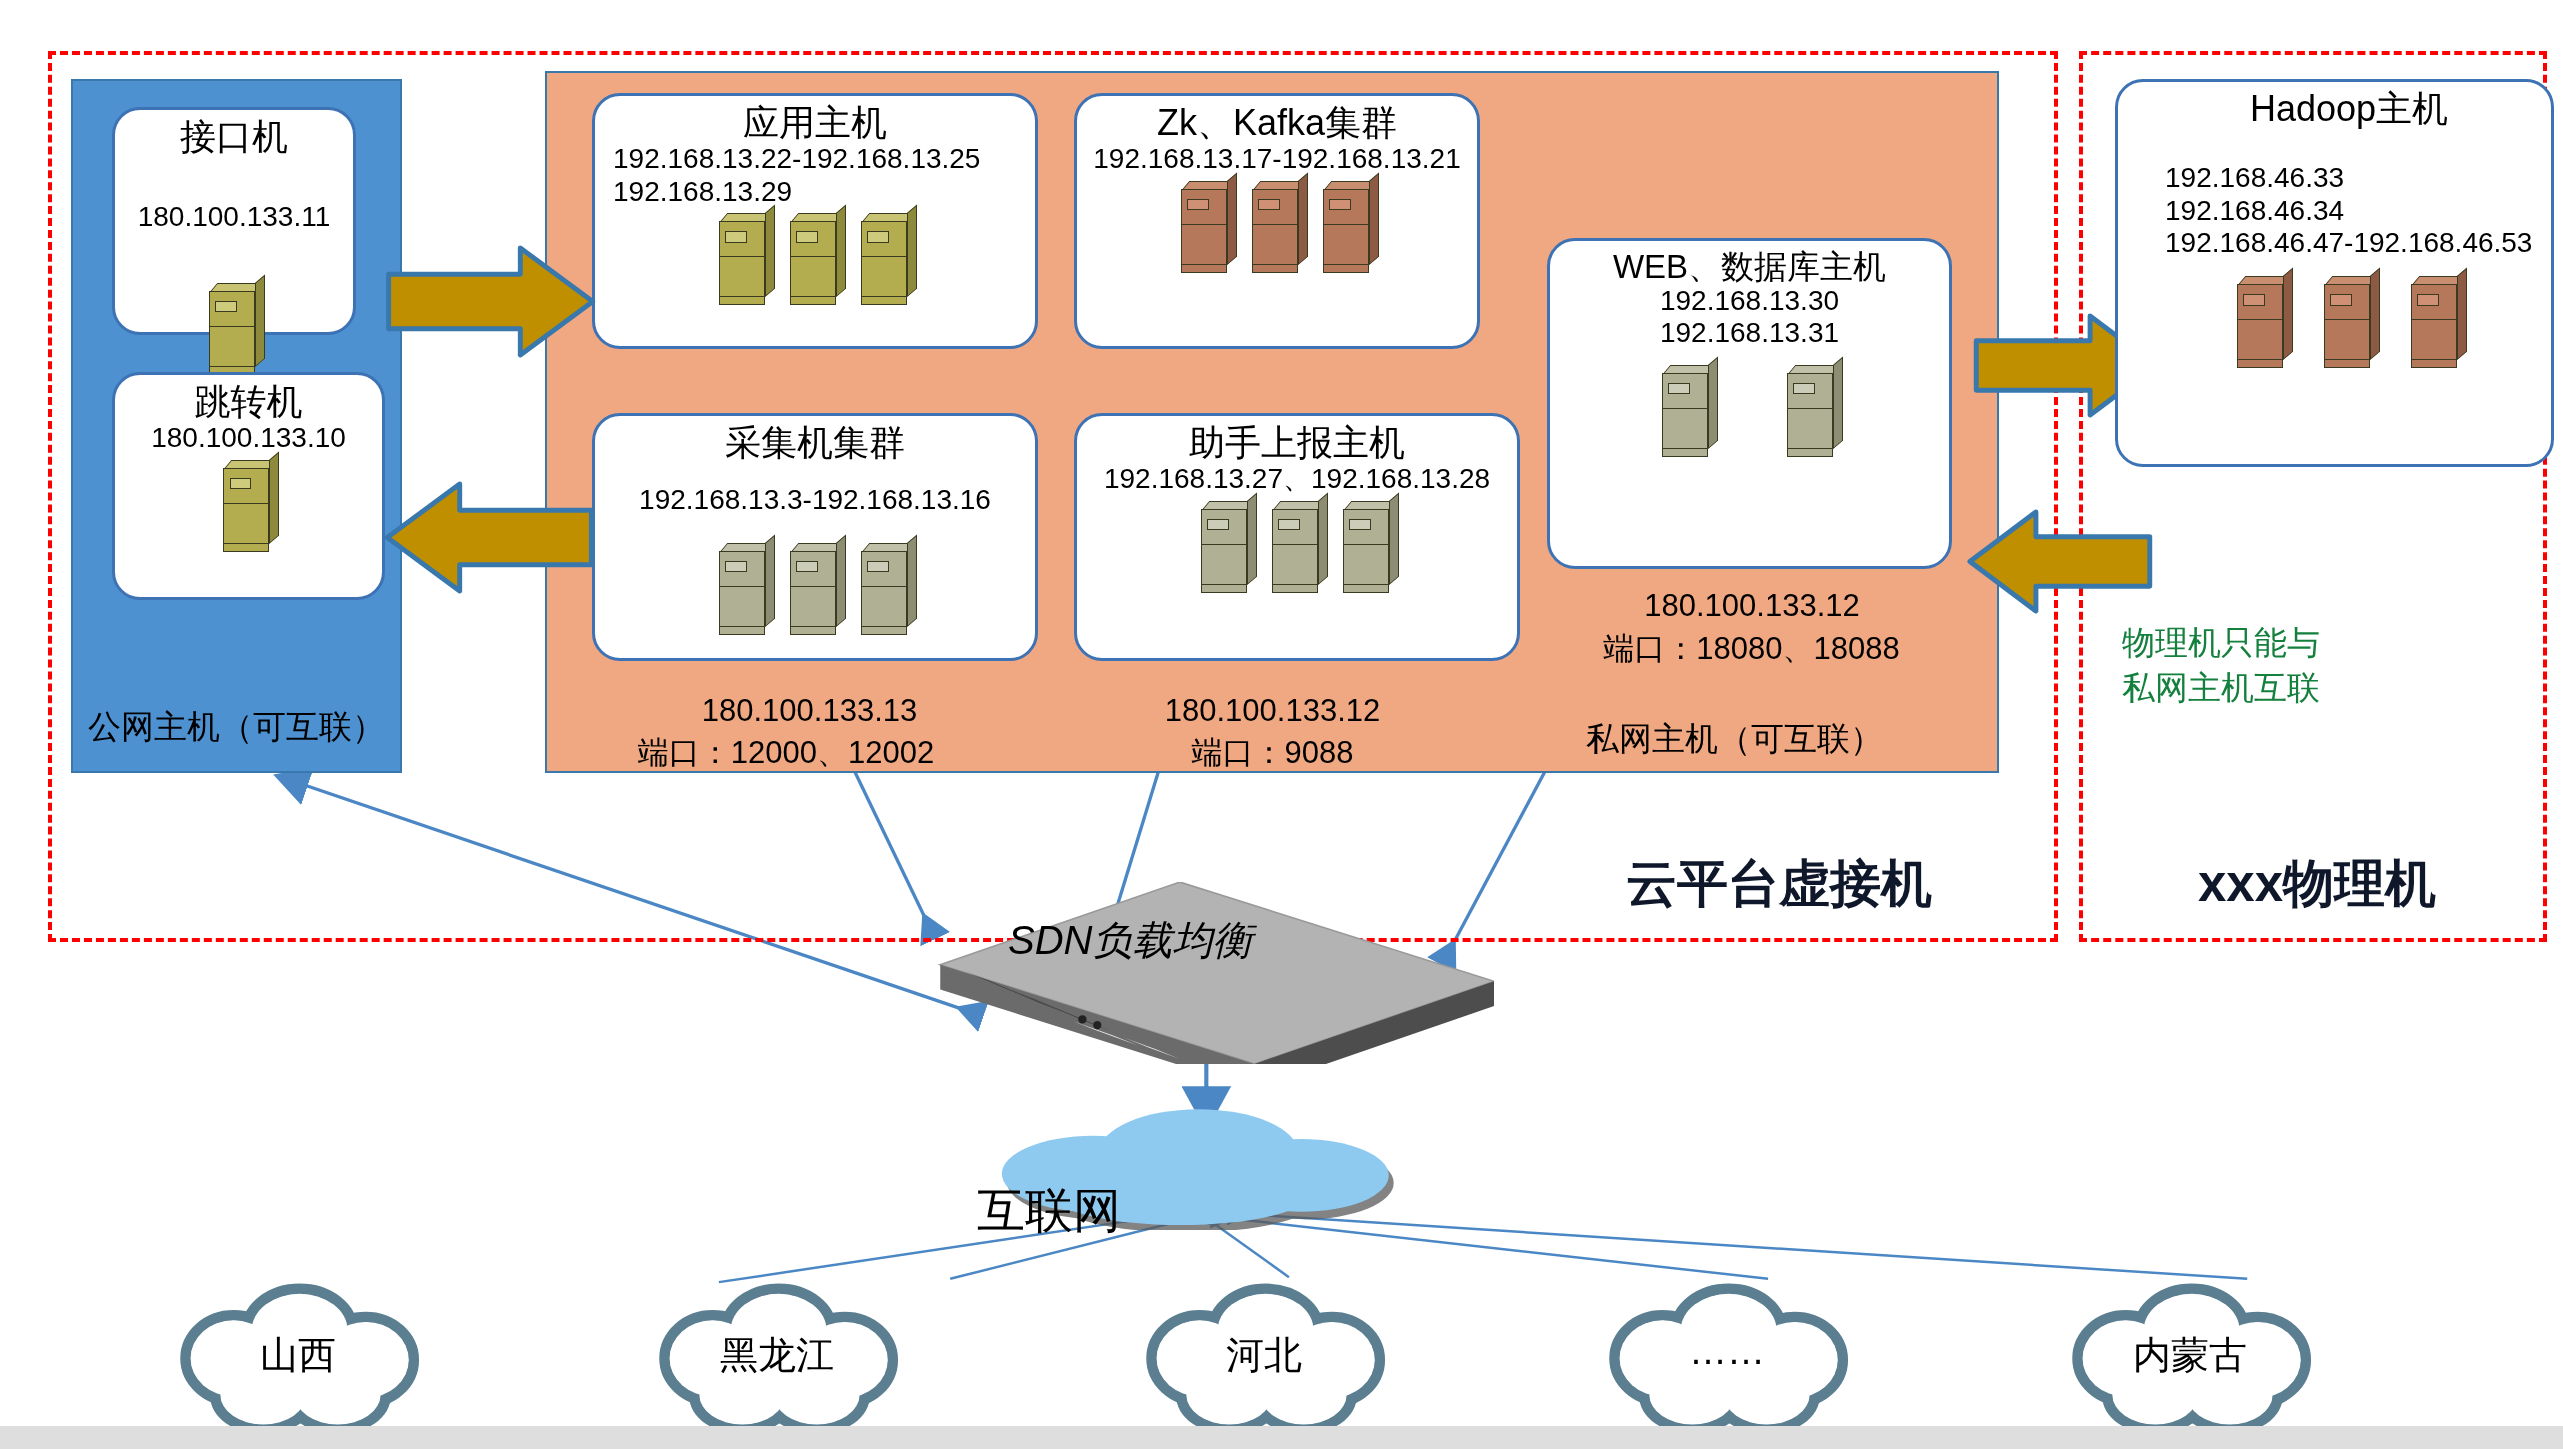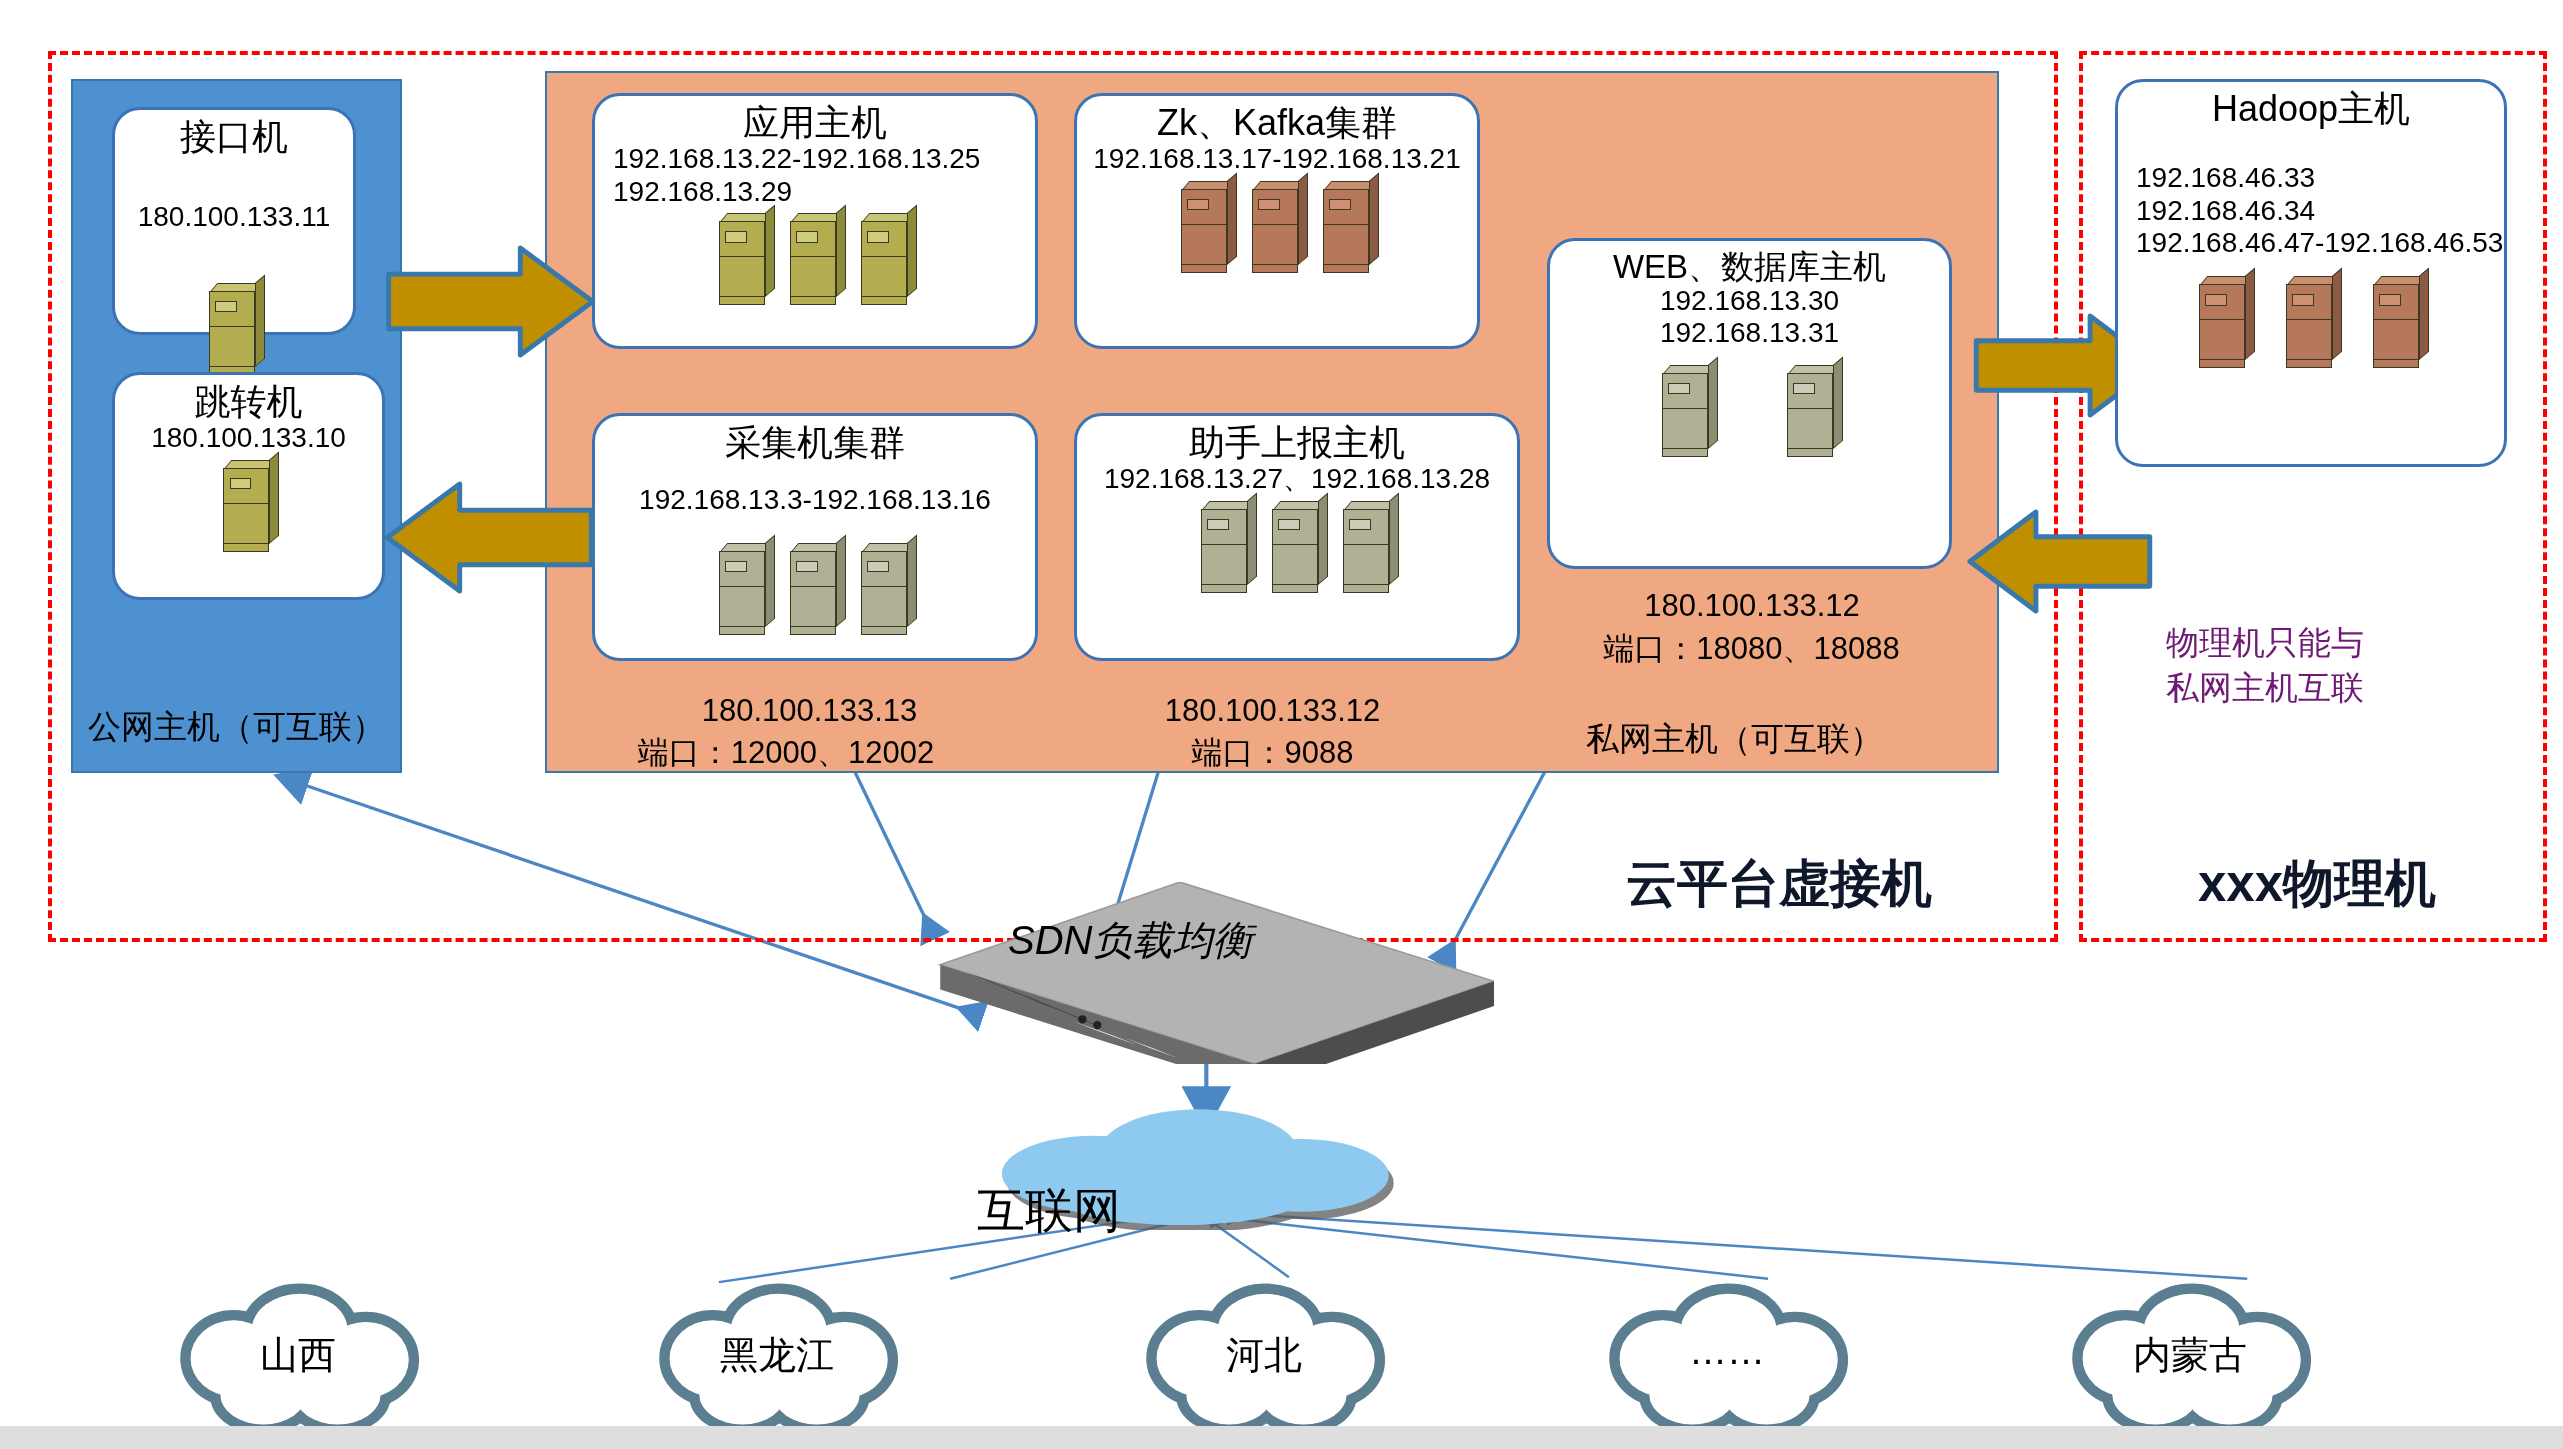--- a/index.html
+++ b/index.html
@@ -48,21 +48,21 @@
   .srv.sage .slot{background:#cccdb8;}
 
   
   .goldarrow{position:absolute;}
   .goldarrow svg{display:block;overflow:visible;}
 
   
   .lbl{position:absolute;white-space:pre;line-height:1.2;}
   .lbl.zone{font-size:33px;}
   .lbl.port{font-size:31px;text-align:center;}
-  .lbl.green{font-size:33px;color:#701a75;line-height:1.35;margin-left:44px;}
+  .lbl.green{font-size:33px;color:#15803d;line-height:1.35;}
   .lbl.red{font-size:51px;color:#0f172a;font-weight:bold;white-space:nowrap;}
 
   
   #sdn{position:absolute;font-style:italic;}
   #sdn .sdn-label{position:absolute;left:76px;top:31px;font-size:40px;white-space:nowrap;}
 
   
   #internet .net-label{position:absolute;left:0;top:28px;width:100%;font-size:48px;margin-top:45px;}
 
   
@@ -317,21 +317,21 @@
   <svg width="182" height="99" viewBox="0 0 220 120">
     <path d="M0,30 L138,30 L138,0 L218,60 L138,120 L138,90 L0,90 Z" fill="#bf8f00" stroke="#3878ad" stroke-width="6" stroke-linejoin="round"></path>
   </svg>
 </div>
 <div class="goldarrow" style="left:1968px;top:512px;">
   <svg width="182" height="99" viewBox="0 0 220 120">
     <path d="M220,30 L82,30 L82,0 L2,60 L82,120 L82,90 L220,90 Z" fill="#bf8f00" stroke="#3878ad" stroke-width="6" stroke-linejoin="round"></path>
   </svg>
 </div>
 
-<div class="card" style="left:2115px;top:79px;width:392px;height:388px;">
+<div class="card" style="left:2115px;top:79px;width:439px;height:388px;padding-left:29px;">
   <div class="card-title">Hadoop主机</div>
   <div class="ip left" style="margin-top:33px;">192.168.46.33</div>
   <div class="ip left">192.168.46.34</div>
   <div class="ip left">192.168.46.47-192.168.46.53</div>
   <div class="servers" style="gap:36px;margin-top:16.5px;">
     <div class="srv brown">
         <div class="top"></div>
         <div class="side"></div>
         <div class="face"></div>
         <div class="slot"></div>

